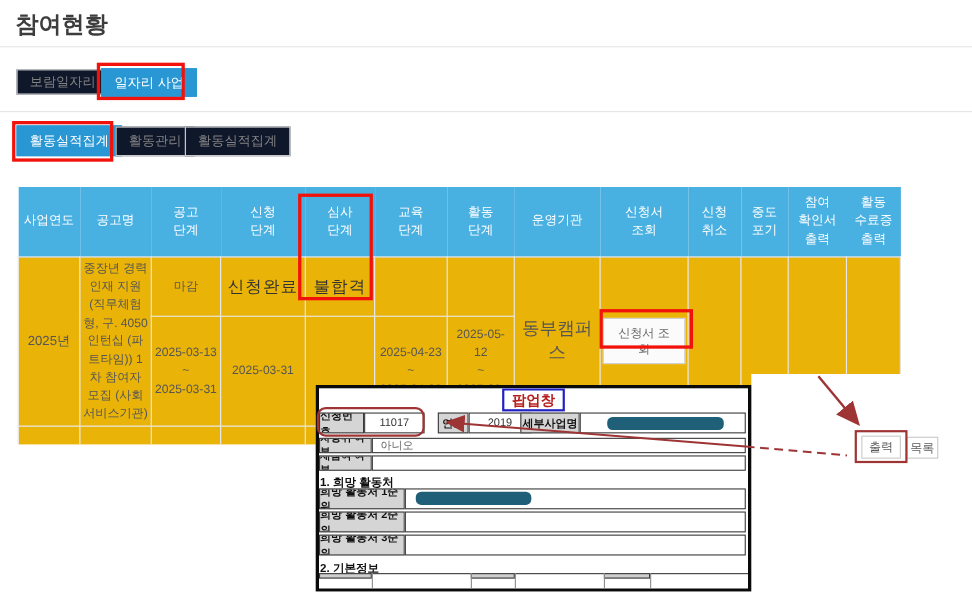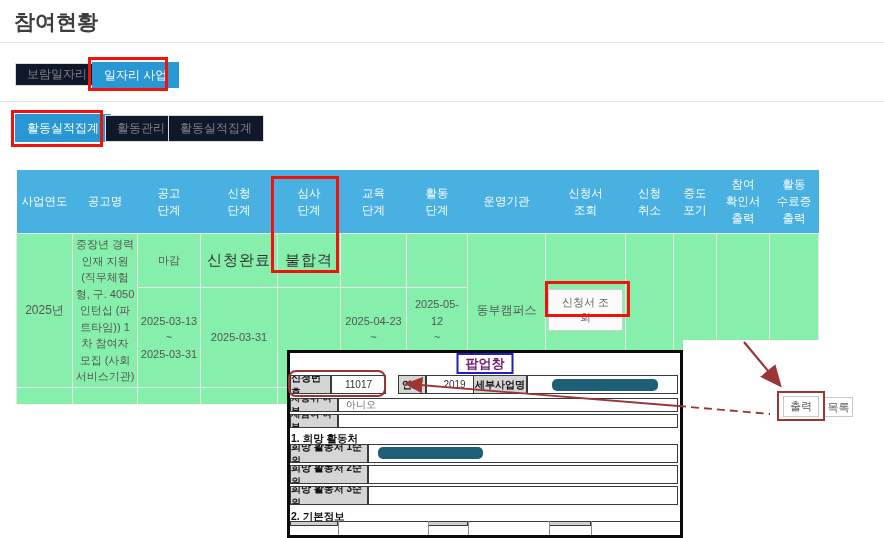--- a/index.html
+++ b/index.html
@@ -10,38 +10,38 @@
 
   .tabbtn{position:absolute;box-sizing:border-box;display:flex;align-items:center;justify-content:center;
           font-size:12px;border:1px solid #dcdcdc;background:#0f172a;color:#828282;padding:0 11px;cursor:pointer;}
   .tabbtn.blue{background:#2997d3;border-color:#2997d3;color:#fff;}
 
   
   table.grid{position:absolute;left:16px;top:170px;width:802px;border-collapse:collapse;table-layout:fixed;
              font-size:11px;color:#555;z-index:10;}
   table.grid th{background:#49b0e2;color:#fff;font-weight:normal;font-size:11.5px;line-height:1.45;
                 white-space:pre-line;height:63px;padding:0 1px;vertical-align:middle;}
-  table.grid td{border:1px solid #e7e7e7;background:#86efac;text-align:center;vertical-align:middle;padding:2px;}
+  table.grid td{border:1px solid #e7e7e7;background:#eab308;text-align:center;vertical-align:middle;padding:2px;}
   tr.rowA{height:48px;}
   tr.rowB{height:86px;}
   tr.sliver td{height:12px;border-bottom:none;}
   td.notice{text-align:left;padding:4px 3px;line-height:1.5;}
   td.pre{white-space:pre-line;line-height:1.5;}
   .big{font-size:15px;color:#333;letter-spacing:1px;}
   .cellbtn{display:inline-block;border:1px solid #cfcfcf;background:#fbfbfb;color:#666;
            font-size:11px;padding:5px 9px;cursor:pointer;}
 
   
   .patch{position:absolute;left:683px;top:340px;width:201px;height:198px;background:#fff;z-index:30;}
 
   
   .popup{position:absolute;left:287px;top:350px;width:396px;height:188px;box-sizing:border-box;
          border:3px solid #0a0a0a;background:#fff;overflow:hidden;z-index:40;}
   .popup-title{position:absolute;left:50%;transform:translateX(-50%);top:0px;border:2px solid #2020c4;
-         color:#701a75;font-weight:bold;font-size:13px;padding:0px 7px;line-height:17px;background:#fff;z-index:2;}
+         color:#b91c1c;font-weight:bold;font-size:13px;padding:0px 7px;line-height:17px;background:#fff;z-index:2;}
   .pcell{position:absolute;box-sizing:border-box;border:1px solid #3a3a3a;height:19px;background:#fff;
          font-size:10px;color:#333;display:flex;align-items:center;justify-content:center;overflow:hidden;}
   .plabel{background:#d5d5d5;font-weight:bold;color:#111;}
   .pleft{justify-content:flex-start;padding-left:7px;}
   .psection{position:absolute;font-size:10.5px;font-weight:bold;color:#111;}
   .redact{position:absolute;background:#1f6078;border-radius:5px;z-index:3;}
   .stub-line{position:absolute;left:0;width:390px;height:0;border-top:1px solid #3a3a3a;}
   .stub-gray{position:absolute;height:5px;background:#cfcfcf;border:1px solid #3a3a3a;box-sizing:border-box;}
   .stub-v{position:absolute;width:1px;height:14px;background:#8a8a8a;}
 
@@ -129,21 +129,21 @@
     </thead>
     <tbody>
       <tr class="rowA">
         <td rowspan="2" style="font-size:12px;">2025년</td>
         <td rowspan="2" class="notice">중장년 경력 인재 지원(직무체험형, 구. 4050인턴십 (파트타임)) 1차 참여자 모집 (사회서비스기관)</td>
         <td>마감</td>
         <td class="big">신청완료</td>
         <td class="big">불합격</td>
         <td></td>
         <td></td>
-        <td rowspan="2" style="font-size:12px;">동부캠퍼스</td>
+        <td rowspan="2" style="font-size:16px;">동부캠퍼스</td>
         <td rowspan="2">
           <span class="cellbtn">신청서 조회</span>
         </td>
         <td rowspan="2"></td>
         <td rowspan="2"></td>
         <td rowspan="2"></td>
         <td rowspan="2"></td>
       </tr>
       <tr class="rowB">
         <td class="pre">2025-03-13

